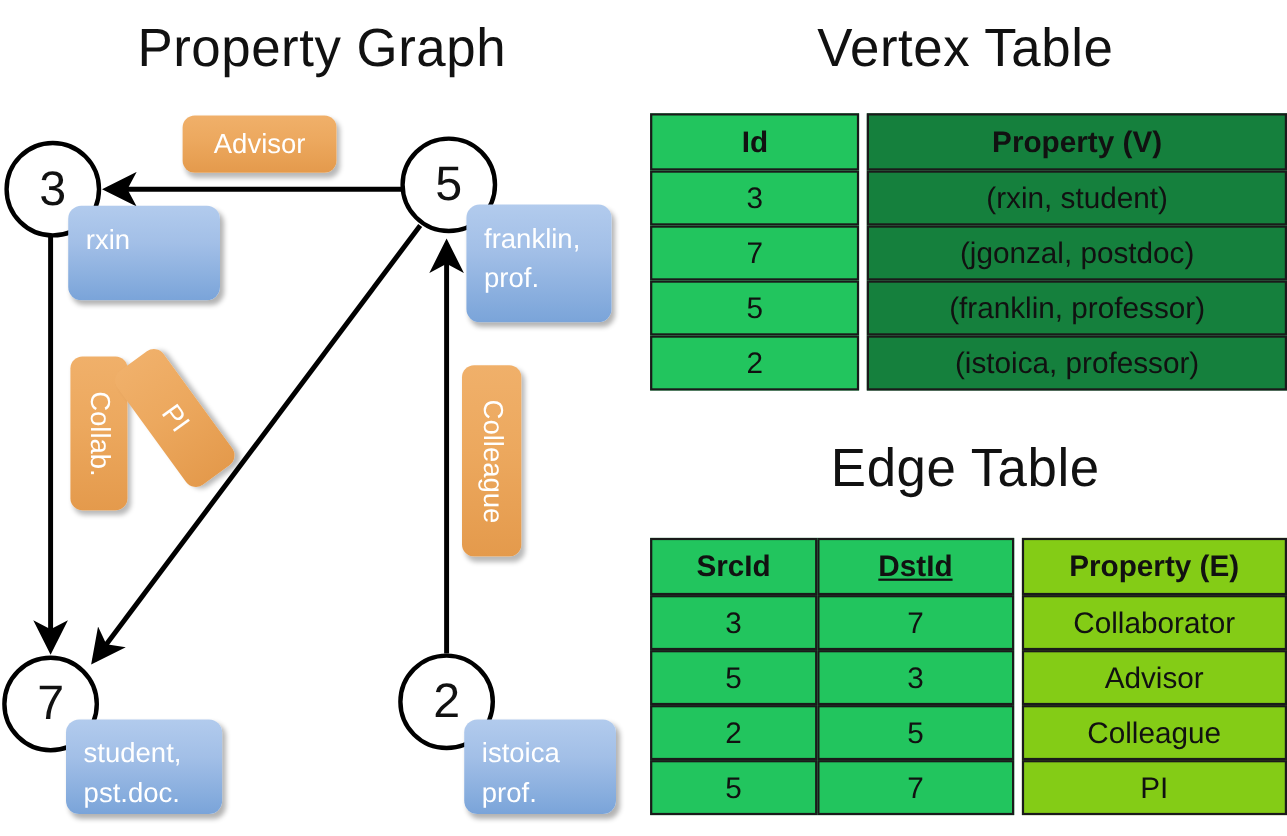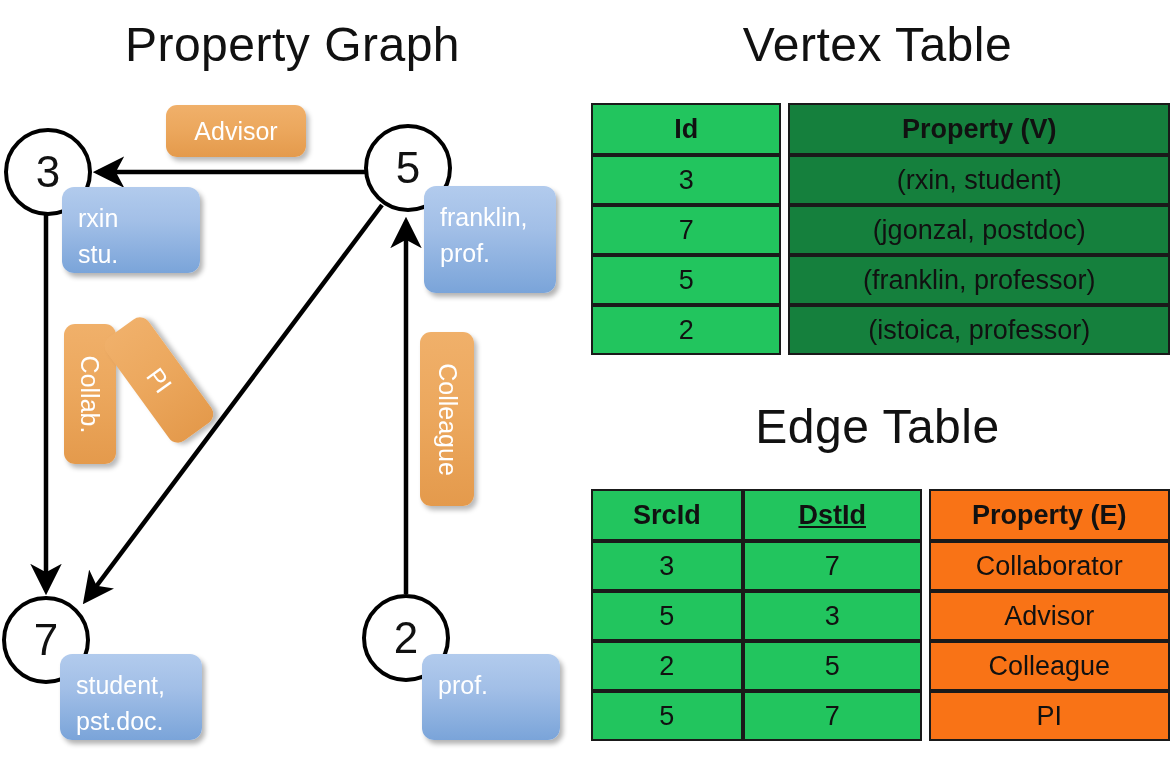--- a/index.html
+++ b/index.html
@@ -150,21 +150,21 @@
   #vertex-table { left: 591px; top: 103px; }
   #vertex-table .col-id   { width: 188px; }
   #vertex-table .col-prop { width: 380px; }
   #vertex-table .cell-prop { background: #15803d; }
 
   
   #edge-table { left: 591px; top: 489px; }
   #edge-table .col-src  { width: 150px; }
   #edge-table .col-dst  { width: 178px; text-decoration: underline; }
   #edge-table .col-eprop{ width: 240px; }
-  #edge-table .cell-eprop { background: #f97316; }
+  #edge-table .cell-eprop { background: #84cc16; }
 </style>
 </head>
 <body>
 
 <div class="title" id="title-property-graph">Property Graph</div>
 <div class="title" id="title-vertex-table">Vertex Table</div>
 <div class="title" id="title-edge-table">Edge Table</div>
 
 <div id="graph-panel">
 
@@ -192,31 +192,31 @@
   </div>
   <div class="vnode" id="node-7">
     <span class="vlabel">7</span>
   </div>
   <div class="vnode" id="node-2">
     <span class="vlabel">2</span>
   </div>
 
   <div class="prop-box" id="prop-rxin">
     <div>rxin</div>
-    <div>stu.</div>
   </div>
   <div class="prop-box" id="prop-franklin">
     <div>franklin,</div>
     <div>prof.</div>
   </div>
   <div class="prop-box" id="prop-jgonzal">
     <div>student,</div>
     <div>pst.doc.</div>
   </div>
   <div class="prop-box" id="prop-istoica">
+    <div>istoica</div>
     <div>prof.</div>
   </div>
 
   <div class="edge-box" id="edge-advisor">
     <span>Advisor</span>
   </div>
   <div class="edge-box" id="edge-collab">
     <span class="vtext">Collab.</span>
   </div>
   <div class="edge-box" id="edge-pi">

